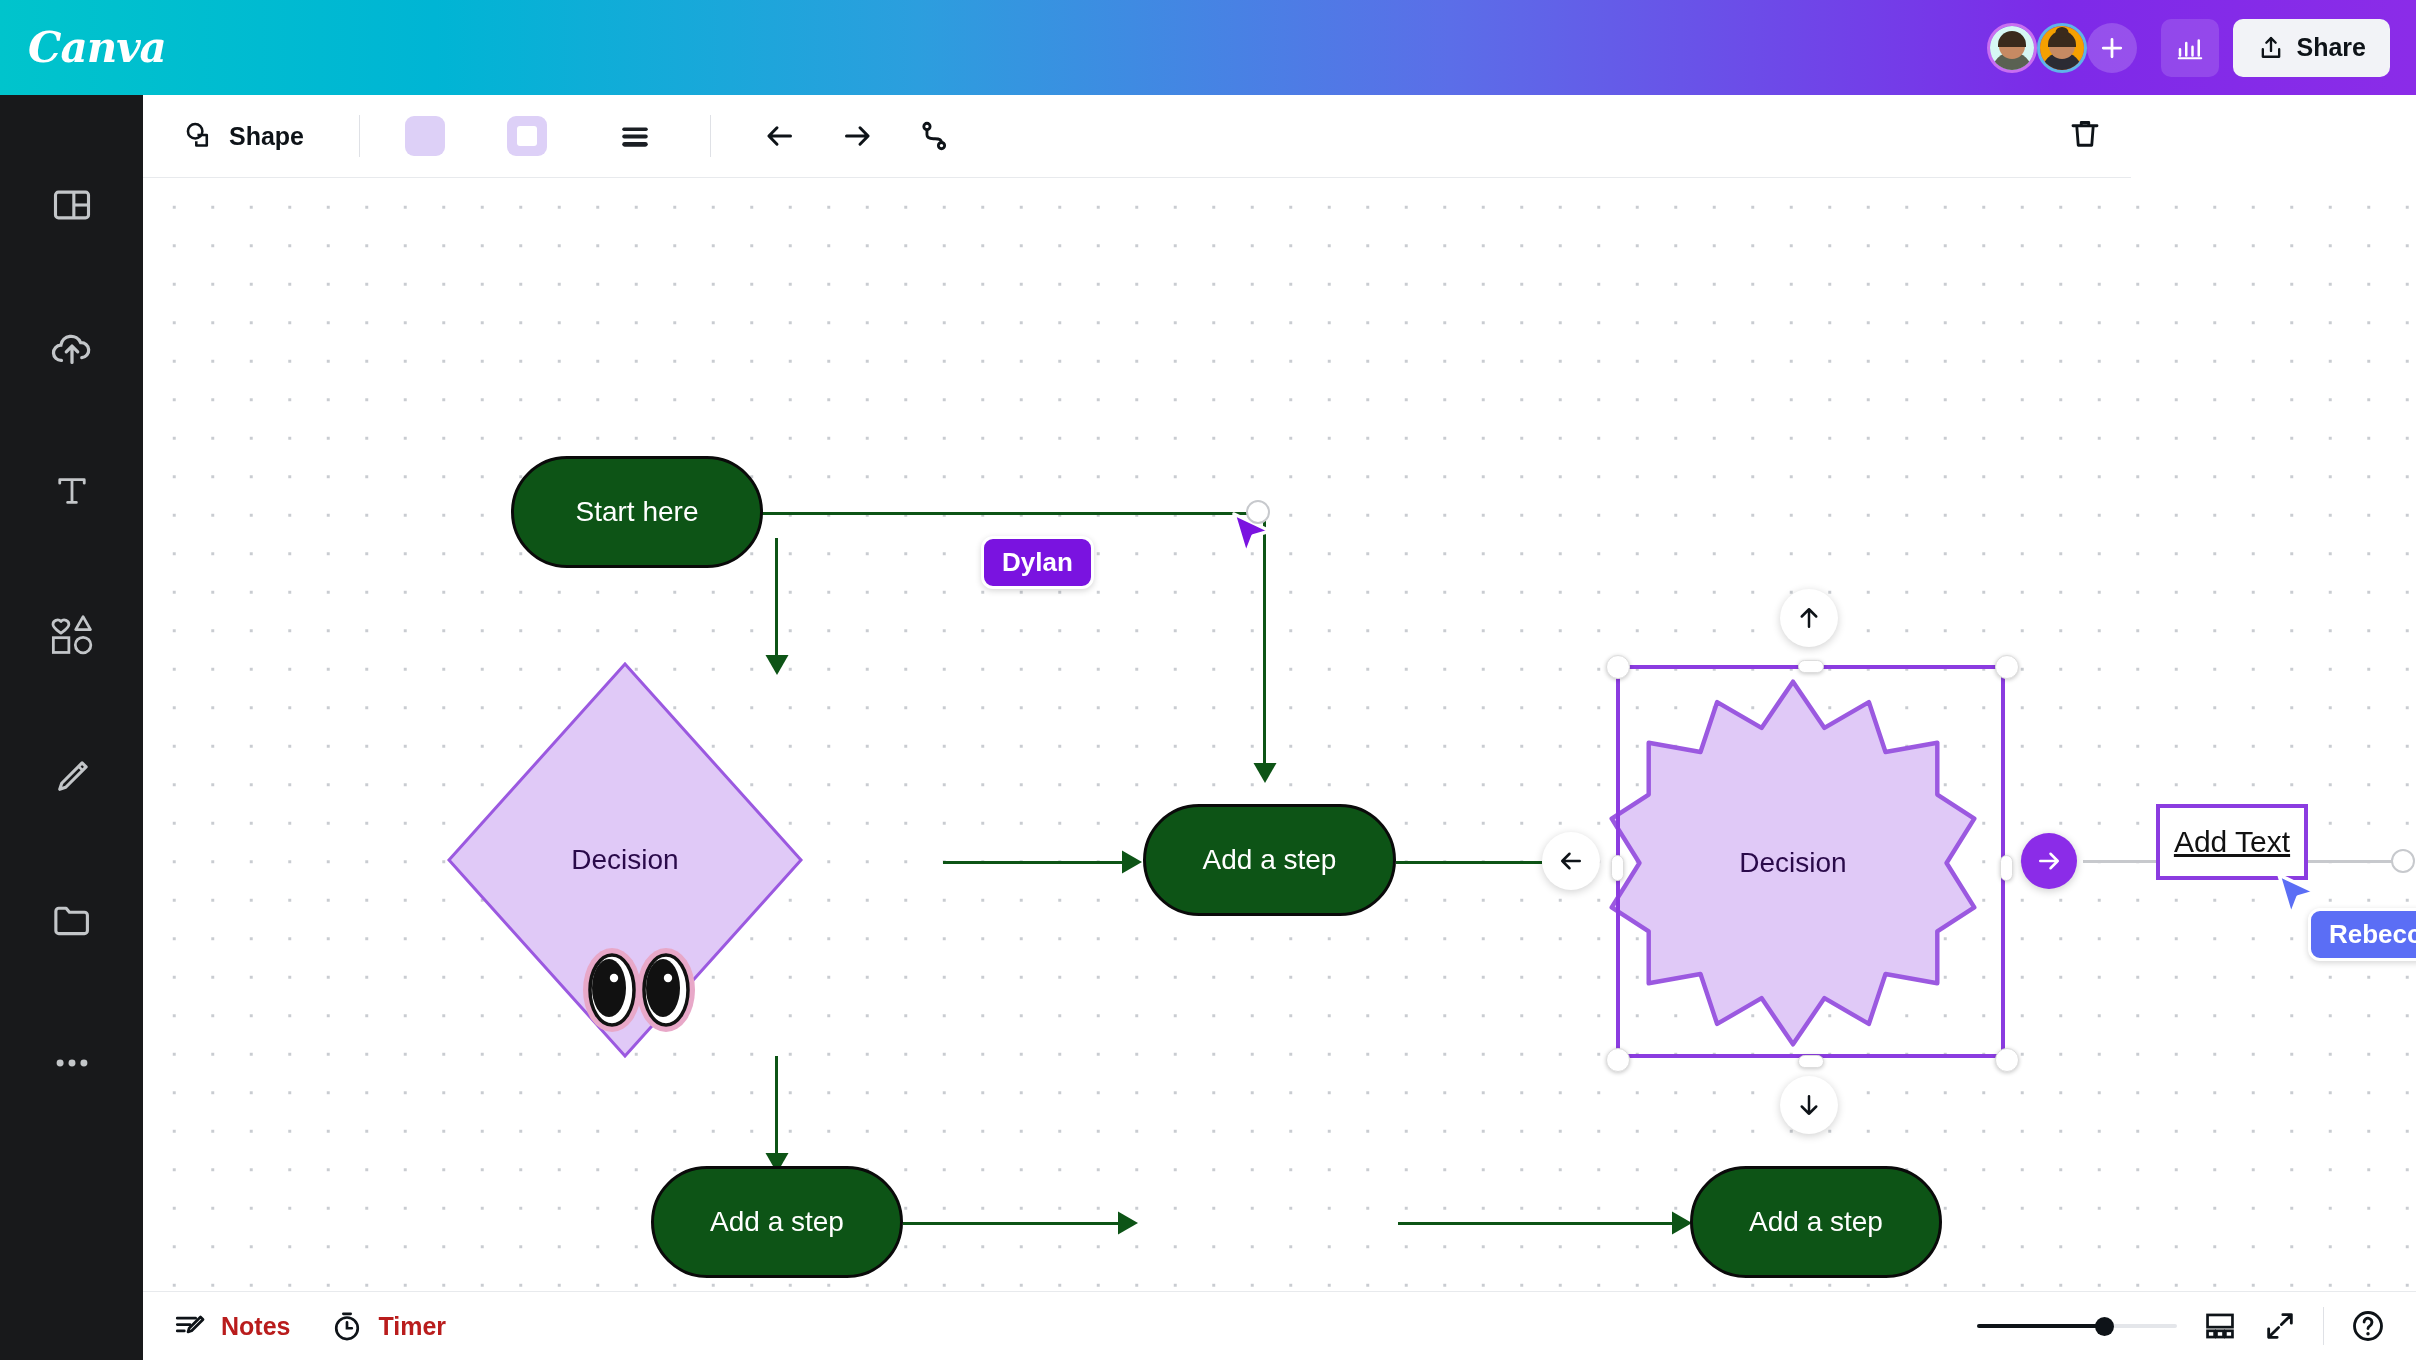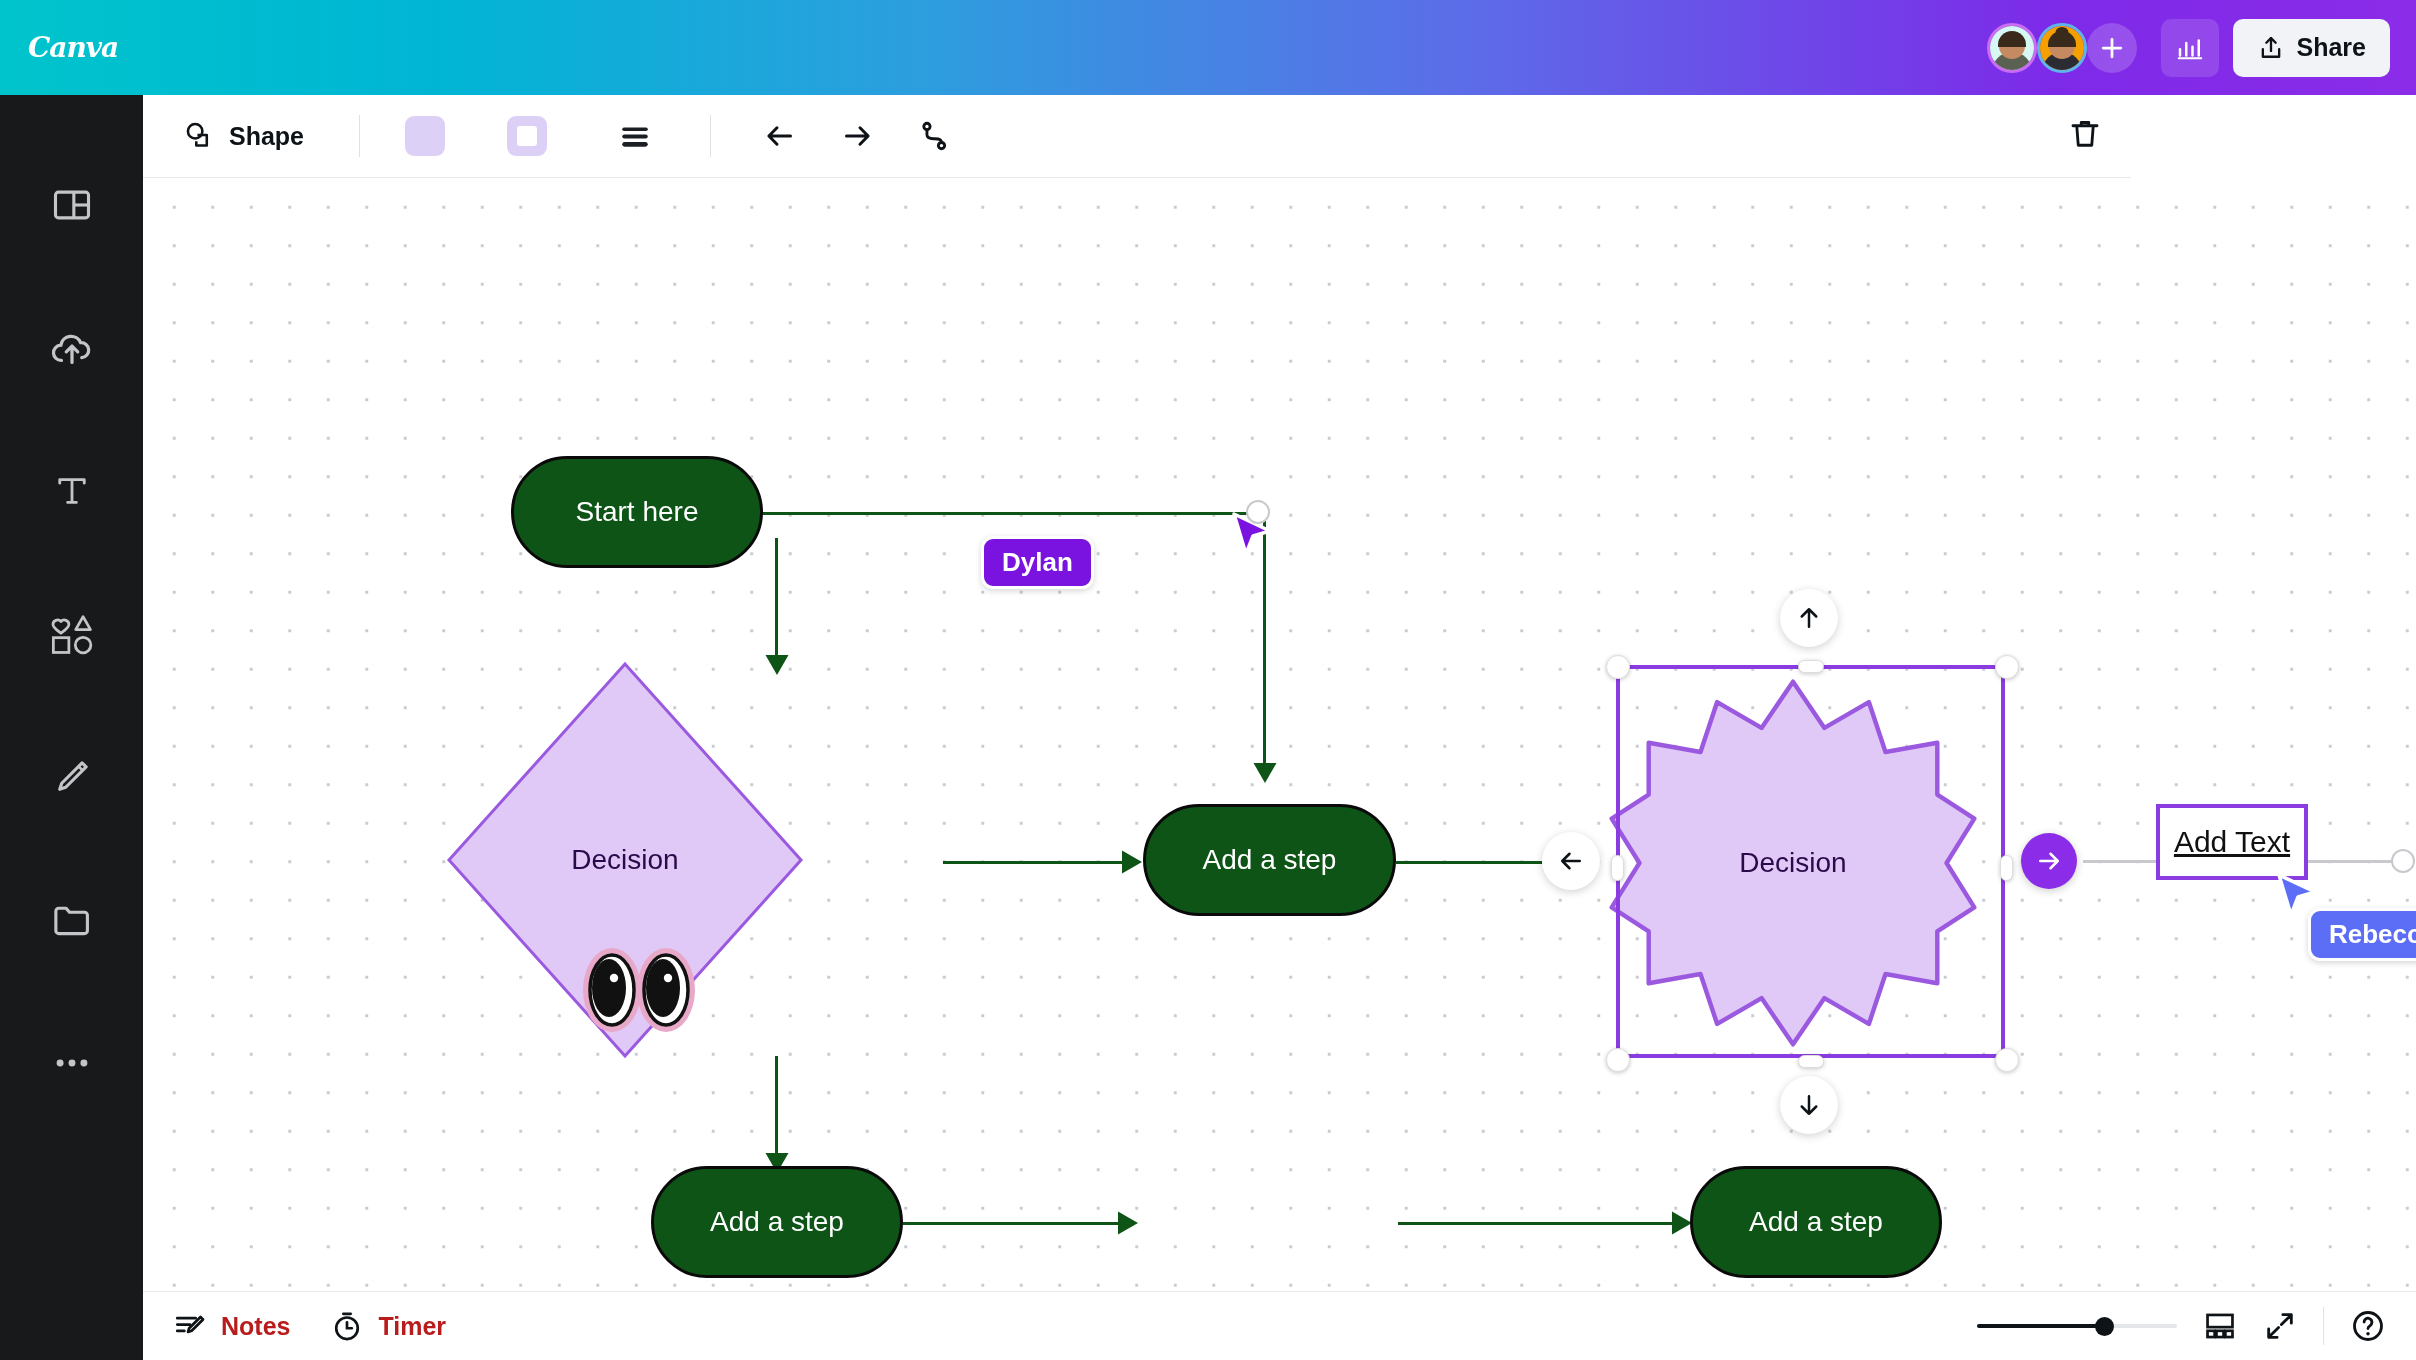--- a/index.html
+++ b/index.html
@@ -13,21 +13,21 @@
 
   
   .header {
     position: absolute; top: 0; left: 0; width: 2416px; height: 95px;
     background: linear-gradient(90deg, #00c4cc 0%, #00b5d4 18%, #2c9ede 38%, #5b6ee8 60%, #7d2ae8 85%, #8b2ce8 100%);
     display: flex; align-items: center; z-index: 40;
   }
   .logo {
     margin-left: 28px; color: #fff;
     font-family: "DejaVu Serif", serif;
-    font-size: 28px; font-style: italic; font-weight: 700;
+    font-size: 42px; font-style: italic; font-weight: 700;
     letter-spacing: -1px;
   }
   .header-right {
     margin-left: auto; display: flex; align-items: center; gap: 14px; margin-right: 26px;
   }
   .avatar {
     width: 50px; height: 50px; border-radius: 50%;
     border: 3px solid #c96ef0; overflow: hidden; position: relative;
   }
   .avatar.a2 { border-color: #5fb4e8; margin-left: -14px; }

